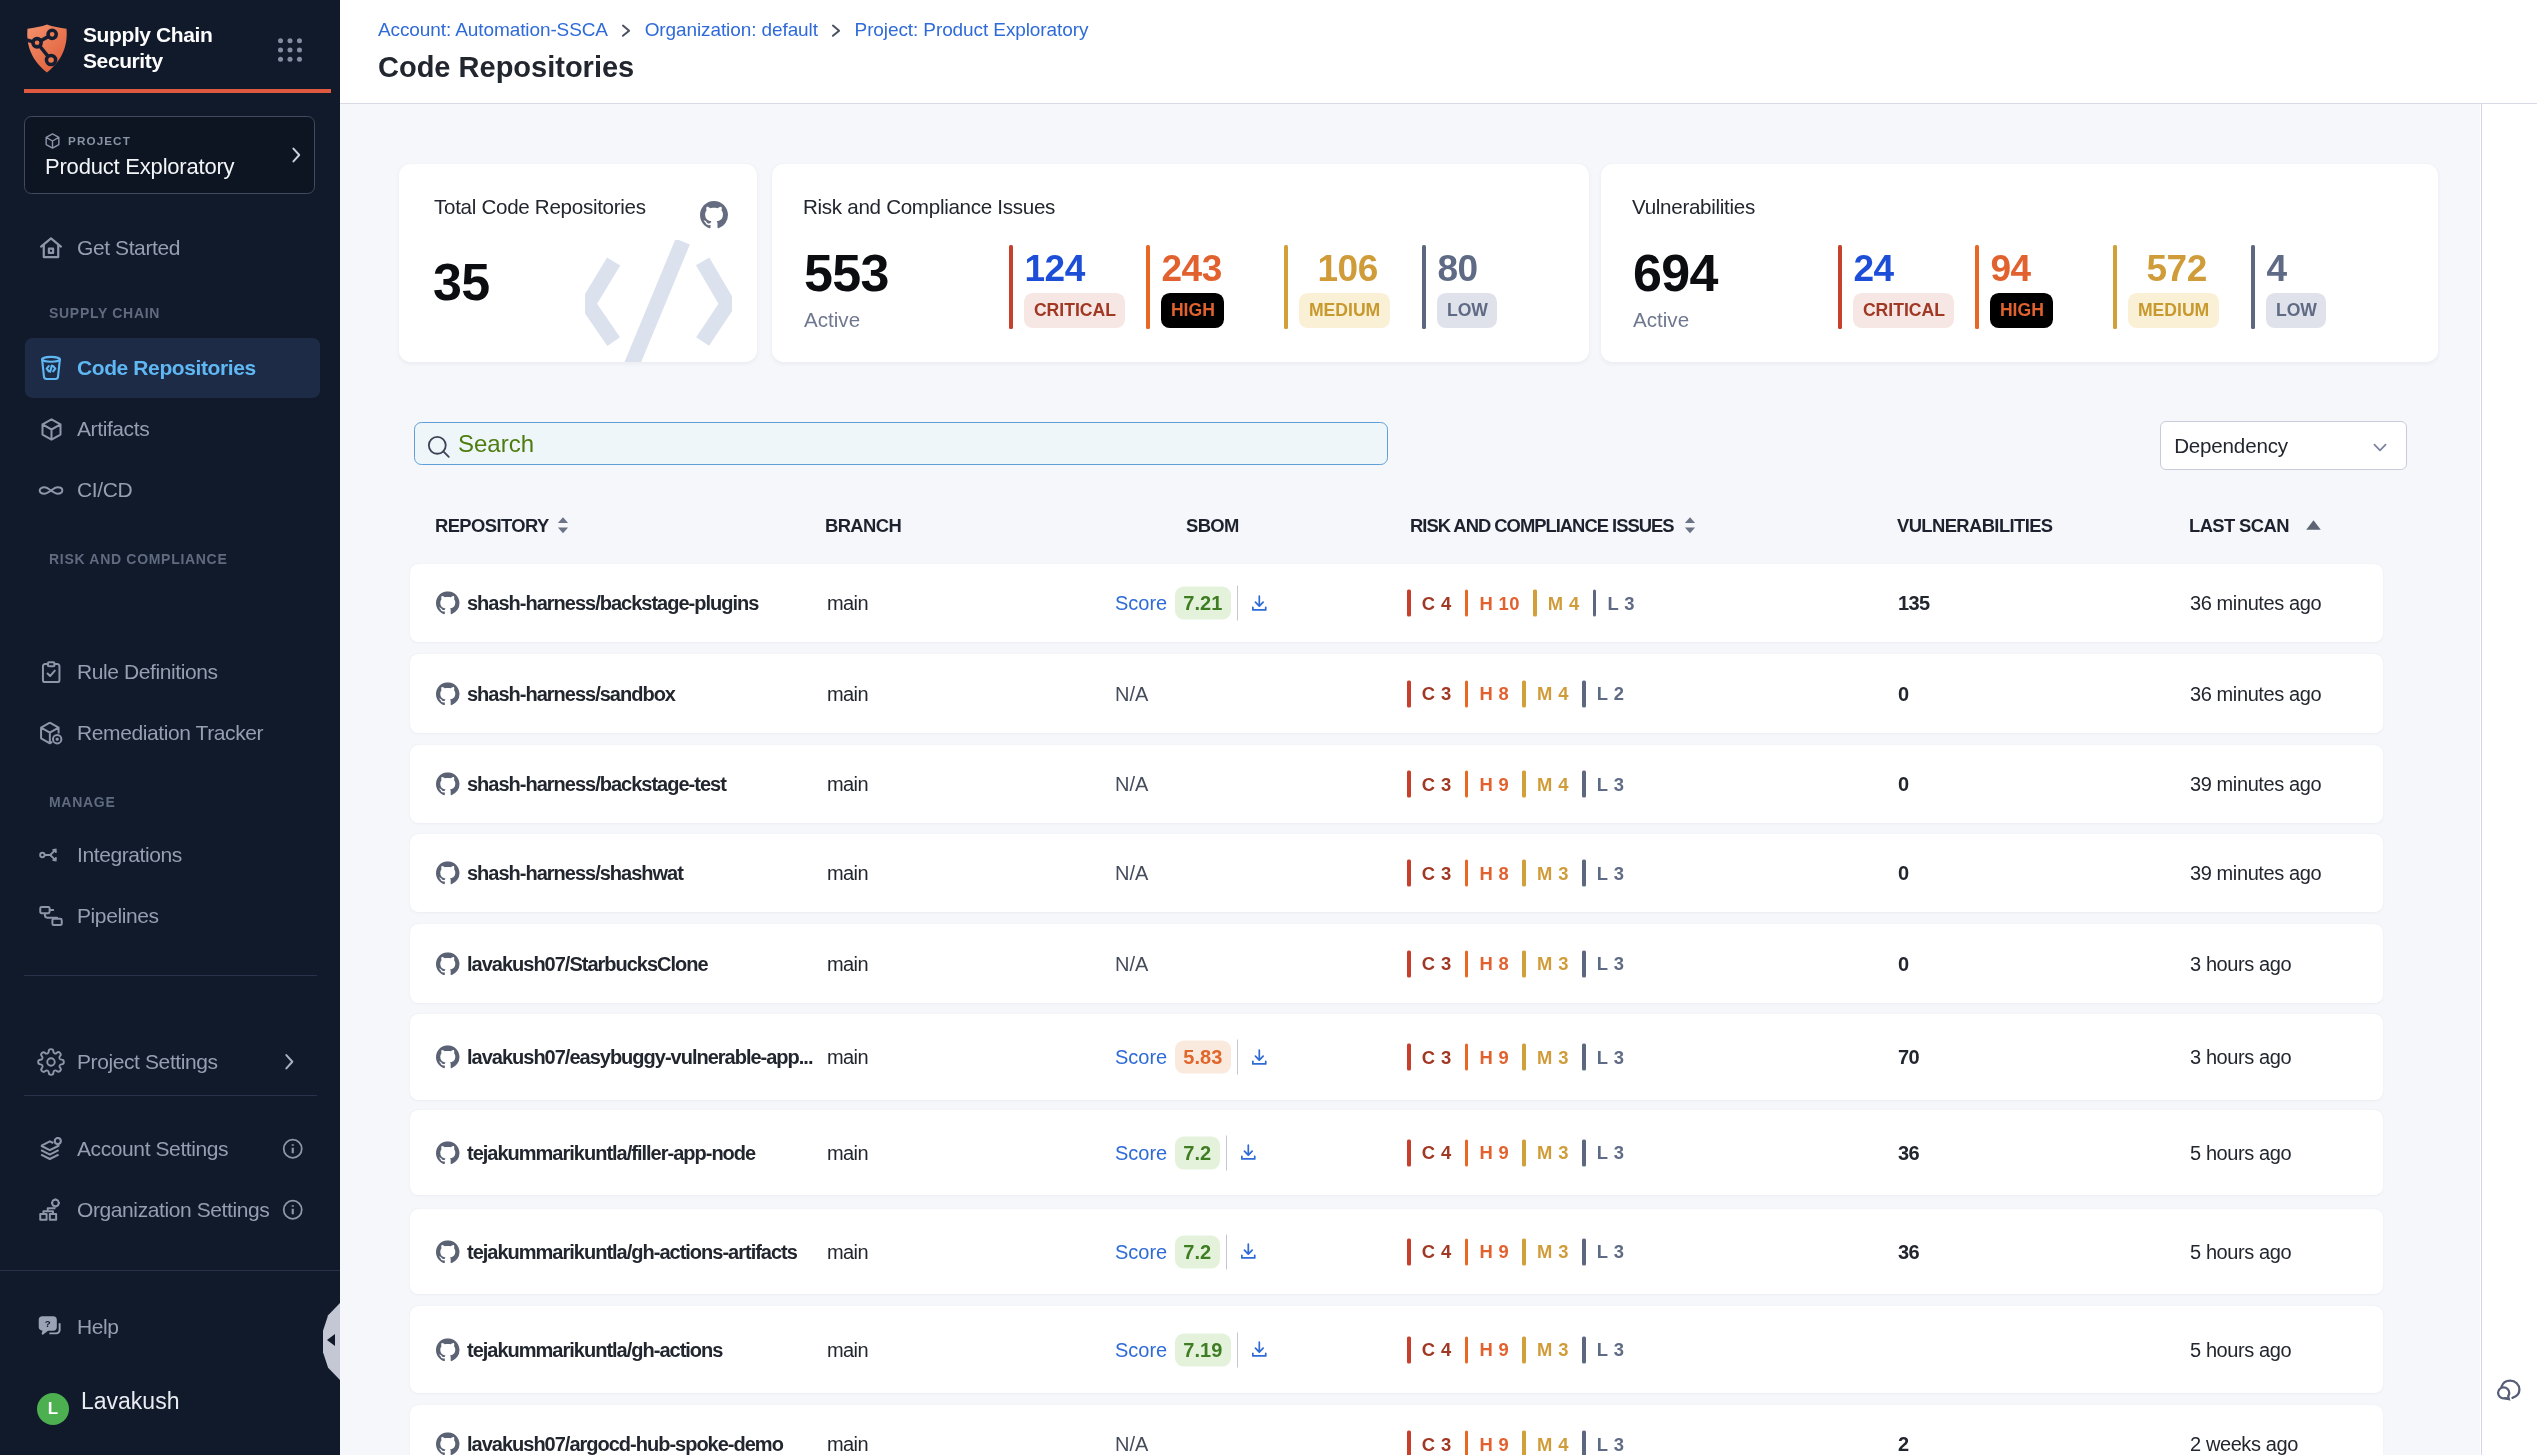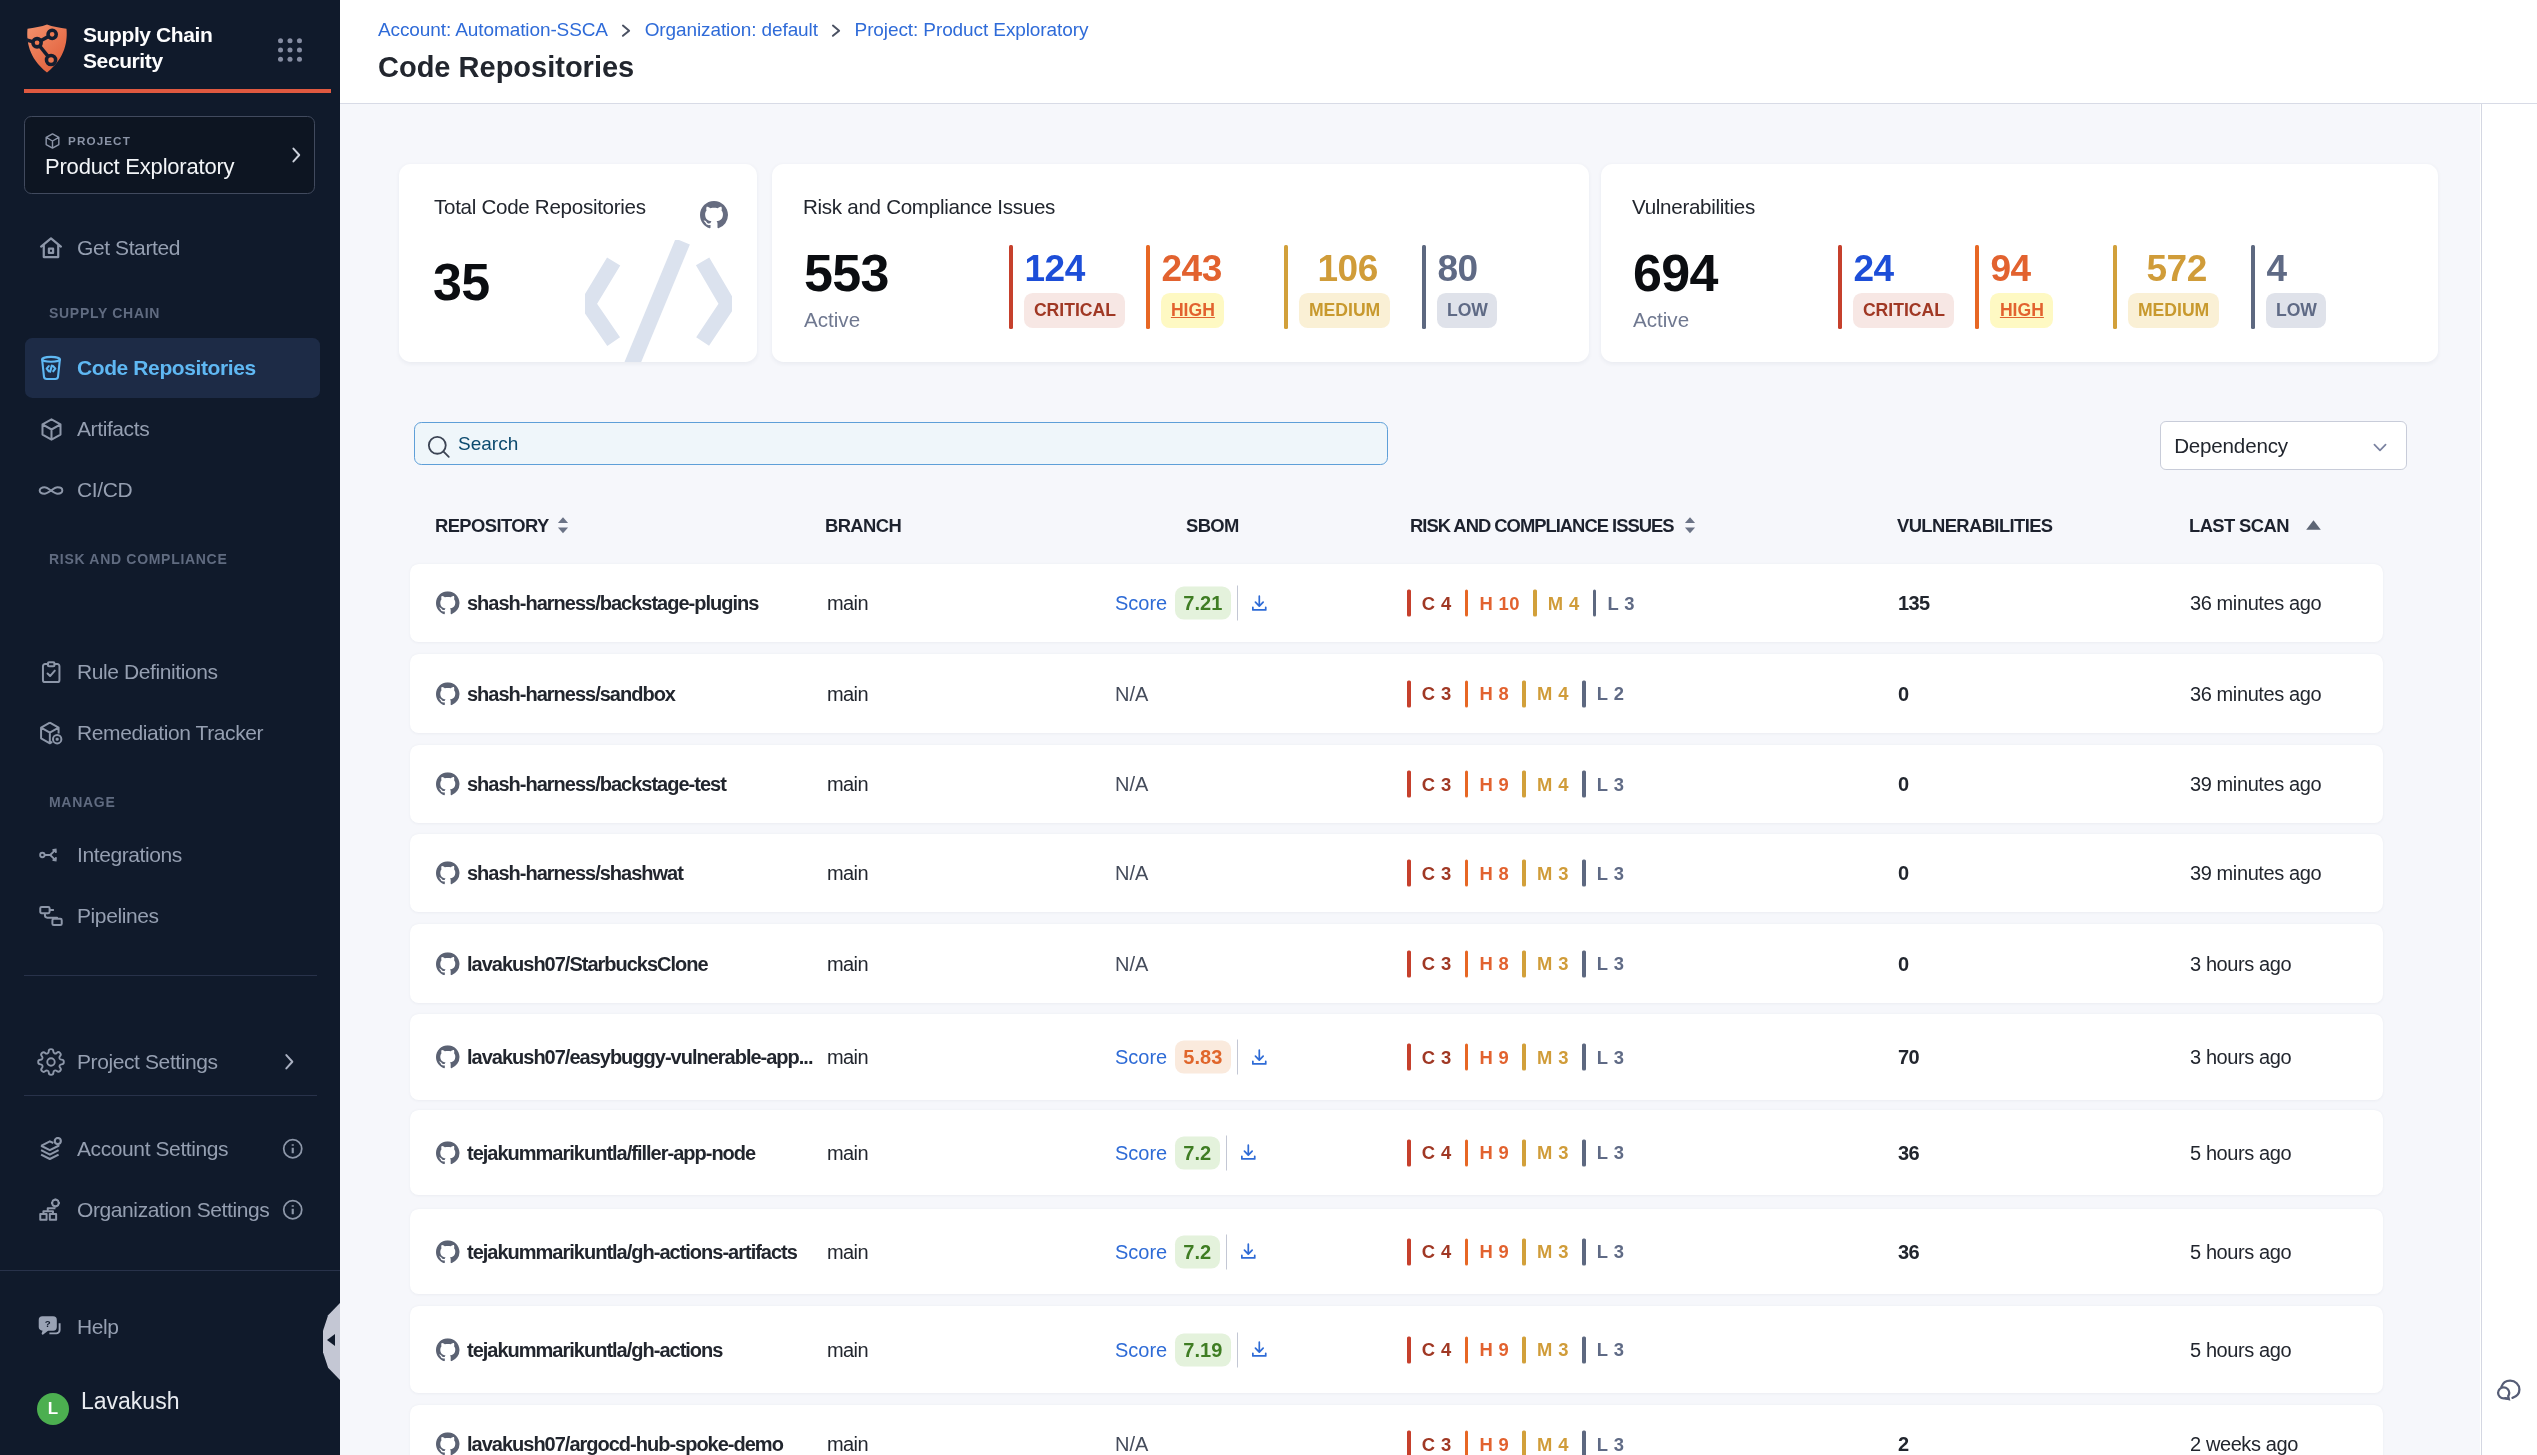--- a/index.html
+++ b/index.html
@@ -43,26 +43,26 @@
 #card3 { left:1601px; width:837px; }
 .cardtitle { position:absolute; left:32px; top:193px; font-size:20.6px; letter-spacing:-0.3px; color:#22262e; }
 .bignum { position:absolute; left:32px; top:244px; font-size:52px; font-weight:700; color:#0b0d11; letter-spacing:-0.7px; }
 .activelbl { position:absolute; left:32px; top:309px; font-size:20.6px; color:#6f7890; }
 
 .sevblock { position:absolute; top:81px; height:88px; }
 .sevbar { position:absolute; left:0; top:0; width:4.4px; height:84px; border-radius:1.5px; }
 .sevnum { position:absolute; left:15.4px; top:2.9px; font-size:37px; font-weight:700; letter-spacing:-0.4px; white-space:nowrap; }
 .sevpill { position:absolute; left:15.4px; top:48px; height:35px; border-radius:8.8px; font-size:17.6px; font-weight:700; letter-spacing:0px; padding:0 9.5px; display:flex; align-items:center; white-space:nowrap; }
 .c-crit .sevbar { background:#c6402c; } .c-crit .sevnum { color:#1d4ed8; } .c-crit .sevpill { background:#f7e7e4; color:#a03824; }
-.c-high .sevbar { background:#e76724; } .c-high .sevnum { color:#e2622f; } .c-high .sevpill { background:#fef9c3; color:#e2622f;text-decoration:underline; }
+.c-high .sevbar { background:#e76724; } .c-high .sevnum { color:#e2622f; } .c-high .sevpill { background:#000000; color:#e2622f; }
 .c-med .sevbar { background:#d2a03a; } .c-med .sevnum { color:#d09c39;margin-left:18px; } .c-med .sevpill { background:#faf0d5; color:#c8992e; }
 .c-low .sevbar { background:#5d6880; } .c-low .sevnum { color:#5f6a85; } .c-low .sevpill { background:#dfe2ea; color:#5f6a85; }
 
 #searchbox { position:absolute; left:414px; top:422px; width:974px; height:43px; background:#eff6fa; border:1.5px solid #5e9fd8; border-radius:7.3px; }
-#searchbox .ph { position:absolute; left:43px; top:50%; transform:translateY(-50%); color:#0c4a6e; font-size:19px; }
+#searchbox .ph { position:absolute; left:43px; top:50%; transform:translateY(-50%); color:#4d7c0f; font-size:24px; }
 #dropdown { position:absolute; left:2160px; top:421px; width:247px; height:49px; background:#fff; border:1.5px solid #c8ccd9; border-radius:5.9px; }
 #dropdown .dtext { position:absolute; left:13.2px; top:50%; transform:translateY(-50%); color:#22262e; font-size:20.6px; letter-spacing:-0.2px; }
 
 
 .th { position:absolute; top:515px; font-size:18.4px; font-weight:700; color:#1d222e; letter-spacing:-0.6px; white-space:nowrap; }
 .row { position:absolute; left:410px; width:1973px; background:#fff; border-radius:8.8px; box-shadow:0 0.7px 2.9px rgba(40,50,80,0.05); }
 .cell { position:absolute; top:50%; transform:translateY(-50%); white-space:nowrap; }
 .c-gh { left:26px; width:23.5px; height:23.5px; }
 .c-repo { left:57px; font-size:20px; letter-spacing:-1px; font-weight:700; color:#22262e; }
 .c-branch { left:417px; font-size:20px; letter-spacing:-0.6px; color:#22262e; }

